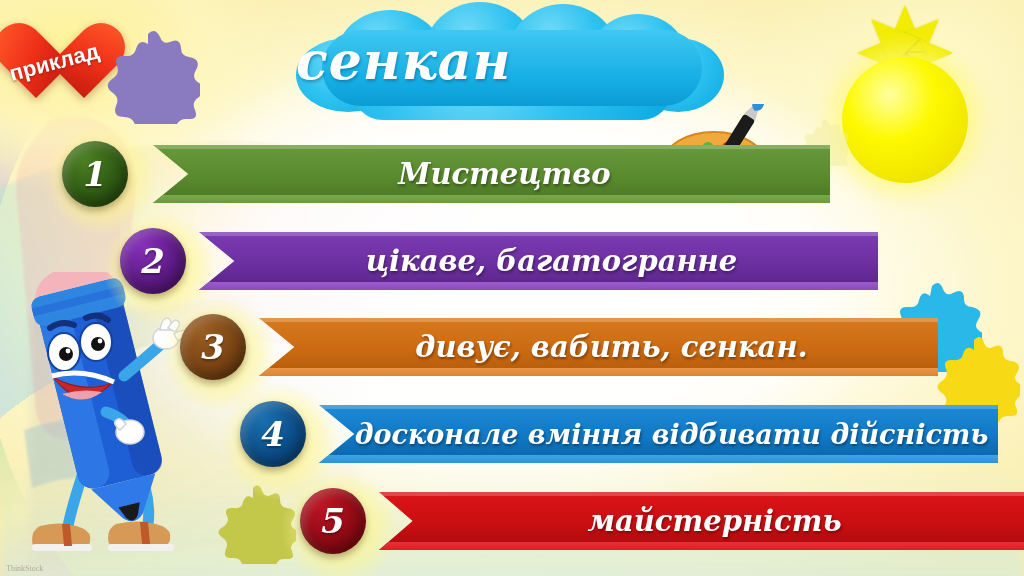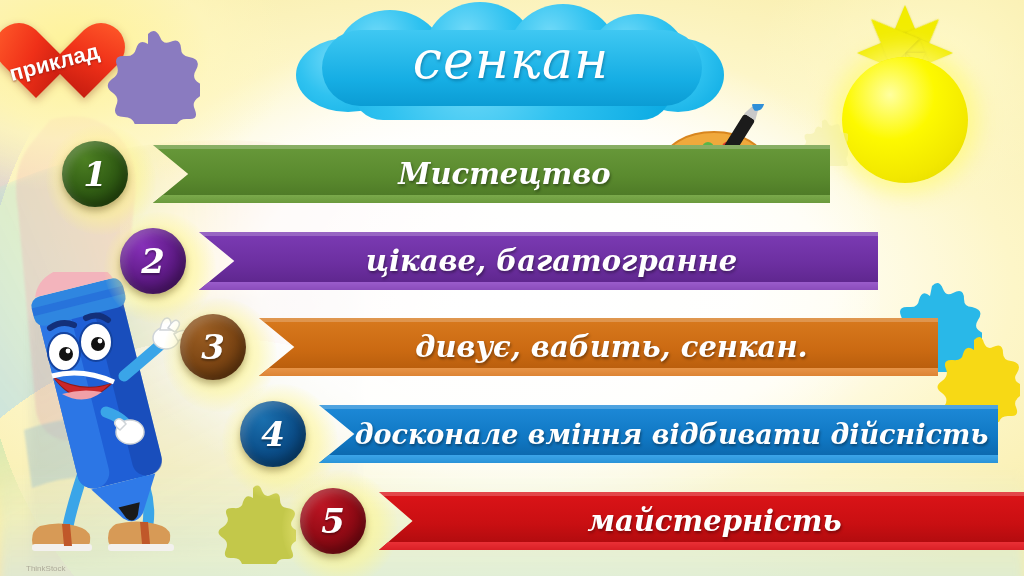--- a/index.html
+++ b/index.html
@@ -112,24 +112,24 @@
   .cloud-lobe {
     position:absolute; border-radius:50%;
     background: radial-gradient(circle at 38% 28%, #6fd9f8 0%, #2fc2f0 45%, #09a9e2 100%);
   }
   .cloud-body {
     position:absolute; left:26px; top:28px; width:380px; height:76px; border-radius:42px;
     background: linear-gradient(180deg, #3fc8f2 0%, #16aee4 65%, #0b9cd4 100%);
   }
   .cloud-title {
     position:absolute; left:0; top:28px; width:430px;
-    text-align:center;
+    text-align:left;
     font-family: "DejaVu Serif", serif;
     font-style: italic;
-    font-weight: 400;
+    font-weight: 700;
     font-size: 52px;
     color: #ffffff;
     text-shadow: 1px 2px 3px rgba(0,80,120,.45);
     letter-spacing: 1px;
     z-index: 5;
   }
 
   
   .heart-wrap { position:absolute; left:4px; top:16px; width:128px; height:96px; }
   .heart {
@@ -198,22 +198,22 @@
     white-space: nowrap;
     padding-left: 26px;
   }
   .glow {
     position:absolute; border-radius:50%;
     background: radial-gradient(circle, rgba(255,246,140,.95) 0%, rgba(255,246,140,.45) 48%, rgba(255,246,140,0) 72%);
     z-index:1;
   }
   .watermark {
     position:absolute; left:6px; bottom:3px;
-    font-family:Liberation Sans, sans-serif;
-    font-size:8px; color: rgba(120,110,100,.5); margin-left: 20px;
+    font-family:Liberation Serif, serif;
+    font-size:8px; color: rgba(120,110,100,.5);
   }
 </style>
 </head>
 <body>
 
 <div id="slide">
 
   <div class="bg-base"></div>
   <div class="rainbow"></div>
   <div class="rainbow2"></div>

